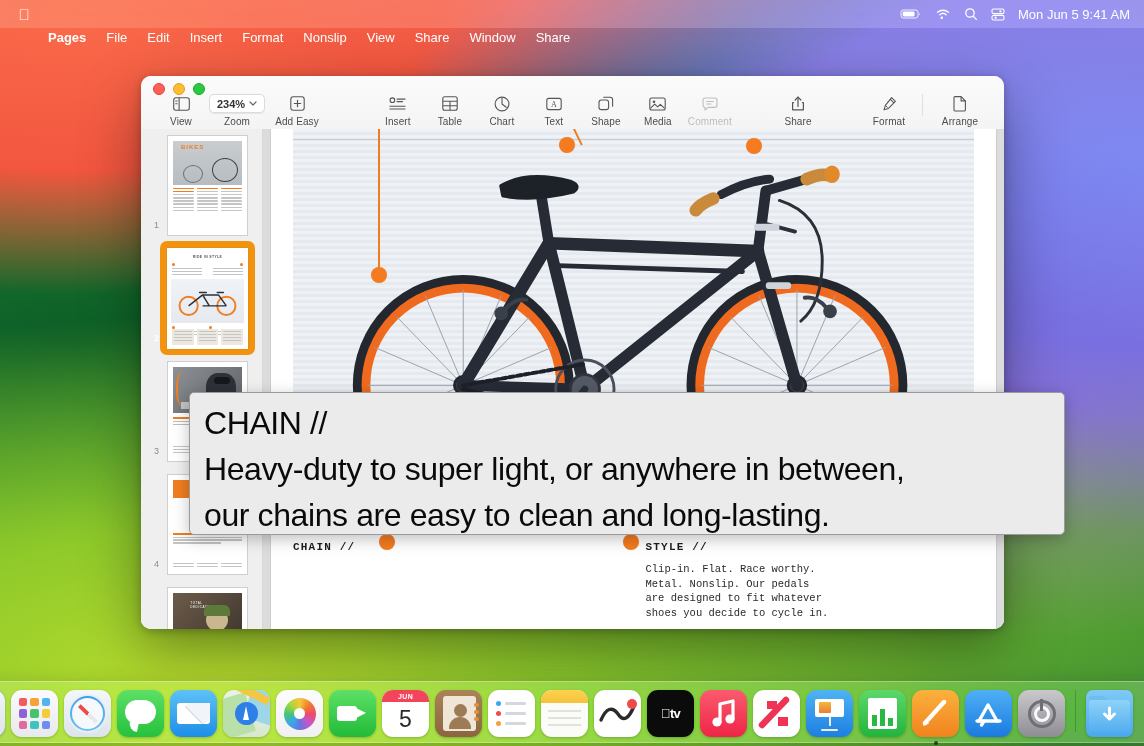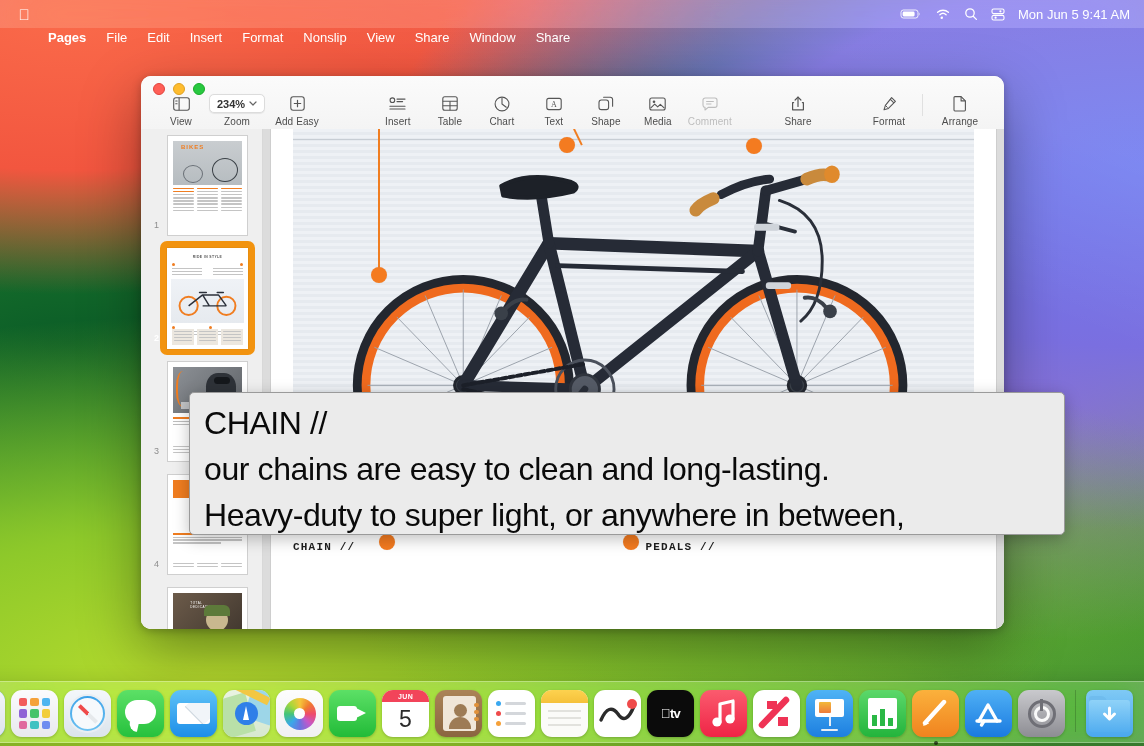--- a/index.html
+++ b/index.html
@@ -725,34 +725,38 @@
         <div class="page-text">
           <div class="ptxt-rule"></div>
           <div class="conn" style="left:76px; top:-52px; height:56px; transform:rotate(16deg); transform-origin:bottom center;"></div>
           <div class="dot" style="left:86px; top:5px;"></div>
           <div class="dot" style="left:330px; top:5px;"></div>
           <div class="cols">
             <div class="col">
               <h4>CHAIN //</h4>
             </div>
             <div class="col">
-              <h4>PEDALS //</h4>
+              <h4>STYLE //</h4>
+              <p>Clip-in. Flat. Race worthy.
+Metal. Nonslip. Our pedals
+are designed to fit whatever
+shoes you decide to cycle in.</p>
             </div>
           </div>
         </div>
 
       </div>
     </div>
   </div>
 </div>
 
 <div id="hovertext">
   <div>CHAIN //</div>
+  <div>Heavy-duty to super light, or anywhere in between,</div>
   <div>our chains are easy to clean and long-lasting.</div>
-  <div>Heavy-duty to super light, or anywhere in between,</div>
 </div>
 
 <div id="dock">
 
   <div class="dock-app">
     <div class="di" style="background:linear-gradient(#3aa8f0,#1a7fd4);">
 
       <div style="position:absolute;right:0;top:0;width:50%;height:100%;background:linear-gradient(#f2f5f8,#dde3ea);"></div>
 
     </div>

